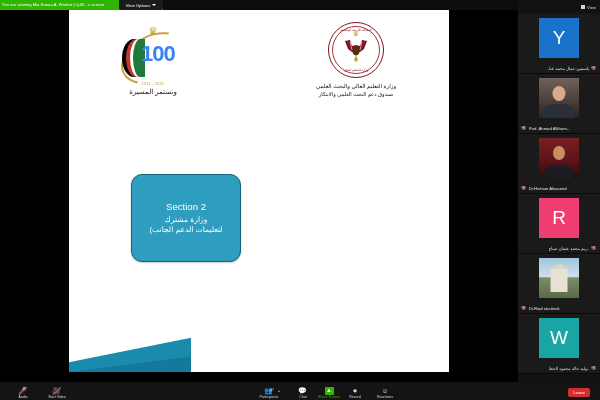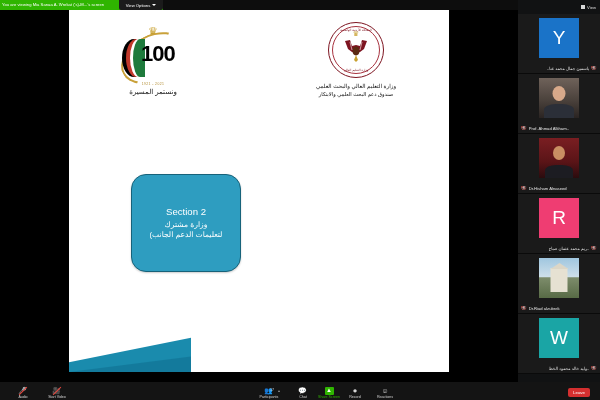--- a/index.html
+++ b/index.html
@@ -62,21 +62,21 @@
     transform:rotate(-28deg);
   }
   .cent-swoosh{ position:absolute; left:5px; top:13px; width:26px; height:40px; }
   .sw{ position:absolute; left:0; width:20px; height:38px; border-radius:60% 0 0 60%/50% 0 0 50%; }
   .sw1{ background:#000000; left:0; }
   .sw2{ background:#c0392b; left:4px; width:17px; }
   .sw3{ background:#ffffff; left:8px; width:14px; }
   .sw4{ background:#1e7a3c; left:11px; width:12px; }
   .cent-num{
     position:absolute; left:24px; top:17px; font-size:22px; font-weight:bold;
-    color:#000000; letter-spacing:-1px; line-height:22px;
+    color:#3b82f6; letter-spacing:-1px; line-height:22px;
   }
   .cent-year{ font-size:3.4px; color:#b08a2e; letter-spacing:.4px; margin-top:-4px; }
   .cent-ar{ font-size:7px; color:#111; margin-top:2px; direction:rtl; }
 
   
   .logo-min{ position:absolute; left:222px; top:0; width:130px; text-align:center; }
   .min-seal{ position:relative; width:56px; height:56px; margin:0 auto; border:1.4px solid #7d1420; border-radius:50%; background:#fff; }
   .min-seal .ar-ring{
     position:absolute; inset:3px; border-radius:50%; border:.6px solid #a8333f;
     font-size:3.1px; color:#7d1420;
@@ -97,21 +97,21 @@
     letter-spacing:-.05px;
   }
 
   .boxes{ position:absolute; top:160px; left:0; width:380px; height:110px; }
   .sbox{
     position:absolute; background:#2e9dc0; border:1.2px solid #17627a;
     border-radius:11px; color:#ffffff; text-align:center;
     display:flex; flex-direction:column; align-items:center; justify-content:center;
     box-shadow:0 1px 2px rgba(0,0,0,.2);
   }
-  .sbox.two{ left:62px; top:4px; width:110px; height:98px;border-radius:15px; }
+  .sbox.two{ left:62px; top:4px; width:110px; height:88px; }
   .sbox.one{ left:220px; top:8px; width:100px; height:92px; }
   .sbox .s-title{ font-size:9.6px; margin-bottom:3px; }
   .sbox .s-ar{ font-size:7.6px; direction:rtl; line-height:1.35; padding:0 6px; }
 
   
   .rail{ position:absolute; top:0; right:0; width:82px; height:382px; background:#111213; }
   .rail-top{ height:14px; display:flex; align-items:center; justify-content:flex-end; padding-right:4px; gap:2px; }
   .vbtn{ display:flex; align-items:center; gap:2px; }
   .vbtn .sq{ width:4px; height:4px; background:#d8d8d8; }
   .vbtn .vl{ font-size:4.2px; color:#d8d8d8; }

